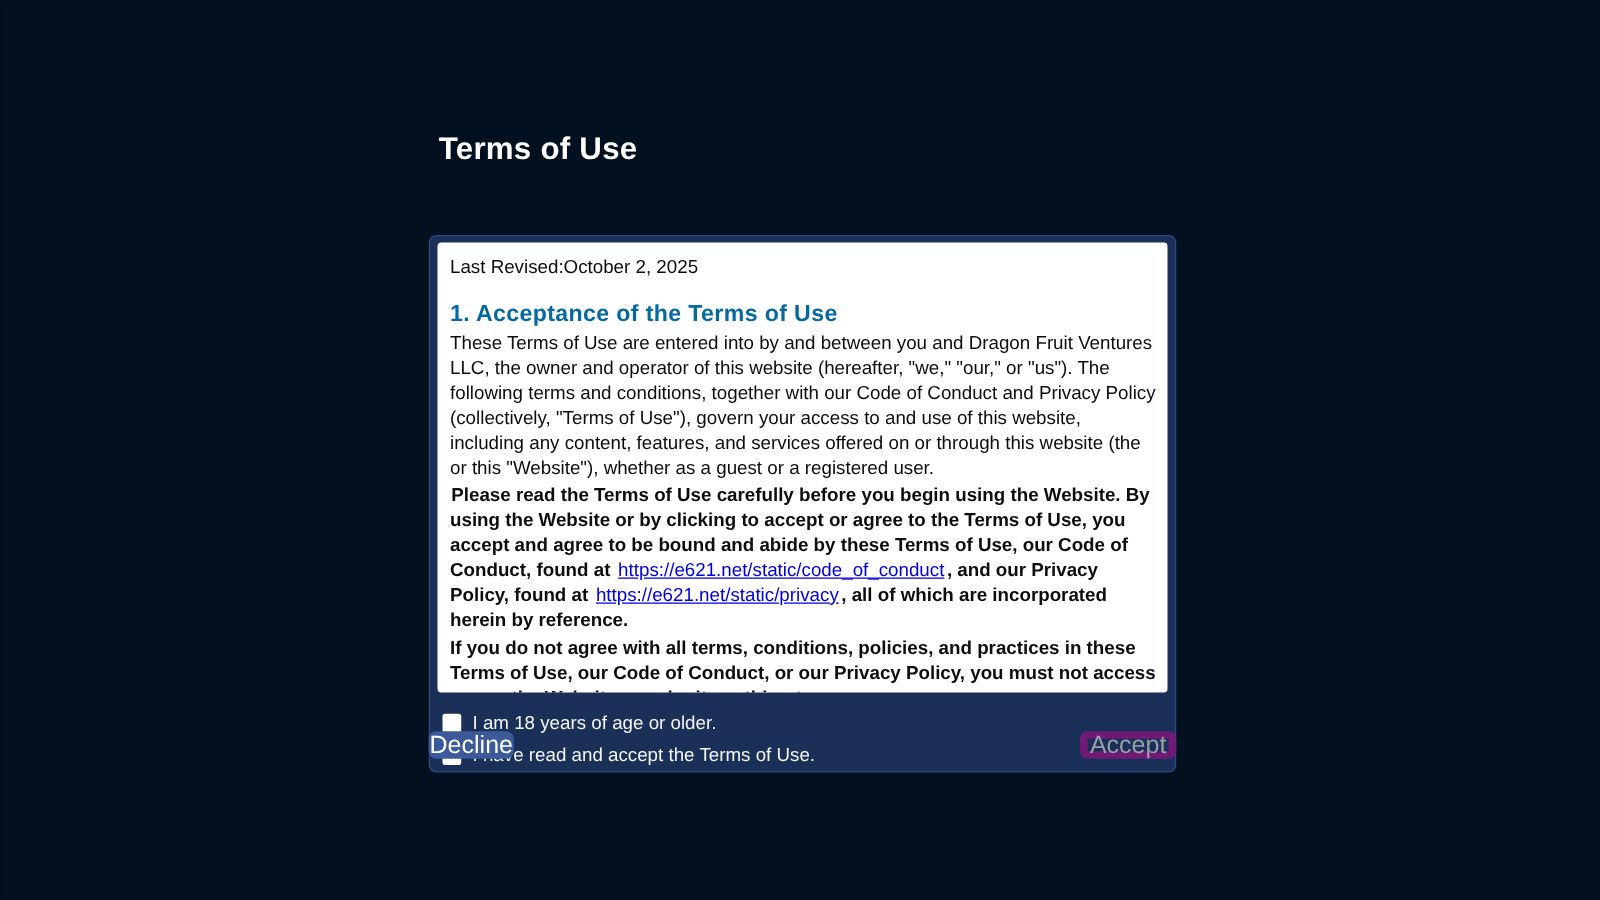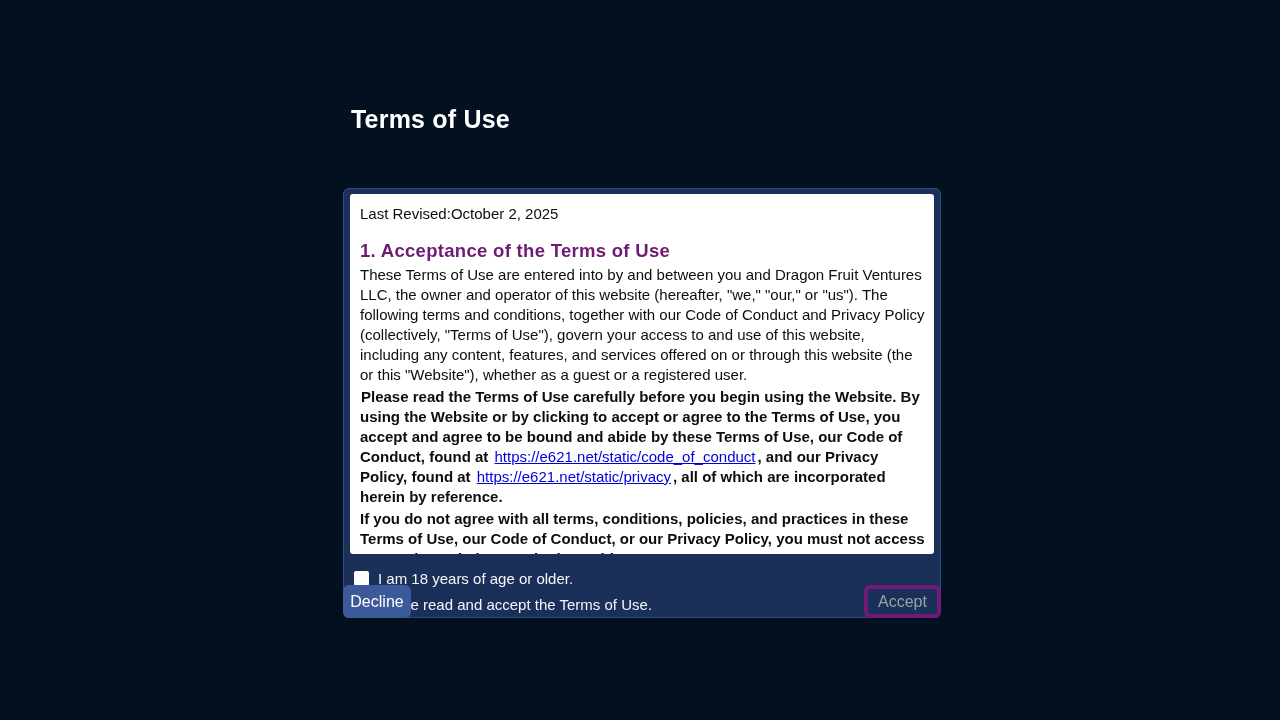--- a/index.html
+++ b/index.html
@@ -46,21 +46,21 @@
     font-size: 15px;
     line-height: 20px;
   }
   .last-revised { margin: 0; }
   .section-heading {
     font-size: 18.5px;
     line-height: 24px;
     font-weight: bold;
     letter-spacing: 0.3px;
     margin-top: 13px;
-    color: #701a75;
+    color: #0369a1;
   }
   .content p.body-para { margin-top: 0; }
   .content p.body-para + p.body-para,
   .section-heading + p.body-para { margin-top: 0; }
   .para-spaced { margin-top: 15px; }
   .bold-para { font-weight: bold; }
   .content a {
     color: #0000dd;
     font-weight: normal;
     text-decoration: underline;
@@ -85,41 +85,41 @@
     background: #ffffff;
     border-radius: 2px;
     margin: 0;
     cursor: pointer;
     flex: 0 0 auto;
   }
   .checkbox-row label { cursor: pointer; }
   .btn {
     position: absolute;
     top: 583px;
-    height: 33px;
+    height: 22px;
     border-radius: 6px;
     font-family: "Liberation Sans", sans-serif;
-    font-size: 16px;
+    font-size: 20px;
     display: flex;
     align-items: center;
     justify-content: center;
   }
   .btn-decline {
     left: 341px;
     width: 68px;
     background: #3c5a99;
     border: none;
     color: #ffffff;
     cursor: pointer;
   }
   .btn-accept {
     left: 862px;
     width: 77px;
     background: transparent;
-    border: 4px solid #701a75;
+    border: 6px solid #701a75;
     color: #99a0a7;
     cursor: default;
   }
 </style>
 </head>
 <body>
 
 <div class="stage">
 
   <h1 class="page-title">Terms of Use</h1>

